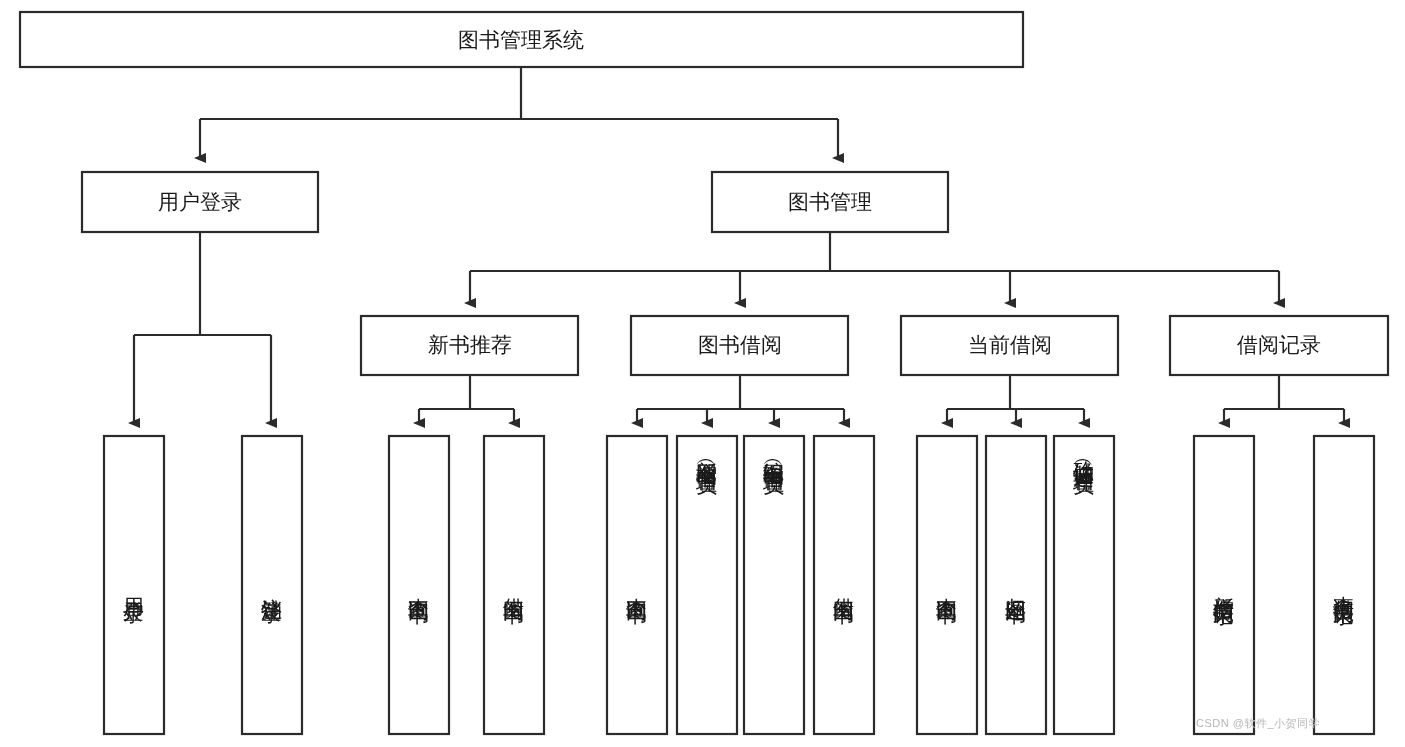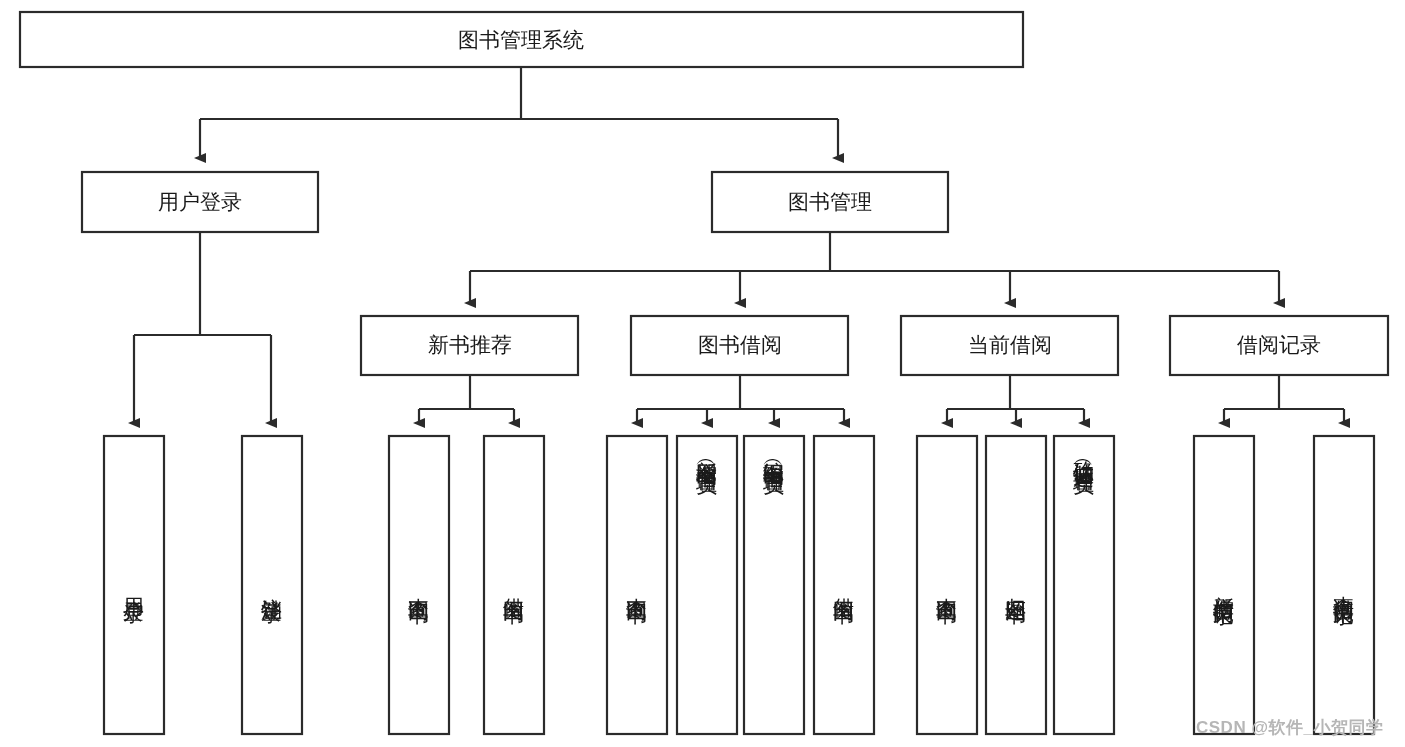--- a/index.html
+++ b/index.html
@@ -63,25 +63,24 @@
     position: absolute;
     box-sizing: border-box;
     display: flex;
     align-items: center;
     justify-content: center;
     pointer-events: auto;
   }
   .watermark {
     position: absolute;
     font-family: "Liberation Sans", "DejaVu Sans", sans-serif;
-    font-size: 17px;
+    font-size: 11px;
     color: #b6b6b6;
     white-space: nowrap;
     letter-spacing: 0.5px;
-    font-weight: bold;
   }
 </style>
 </head>
 <body>
 
 <div id="diagram-root">
 
   <svg id="flow" viewBox="0 0 1405 747">
     <defs>
       <marker id="arrow" markerWidth="12" markerHeight="12" refX="5" refY="6" orient="auto" markerUnits="userSpaceOnUse">

